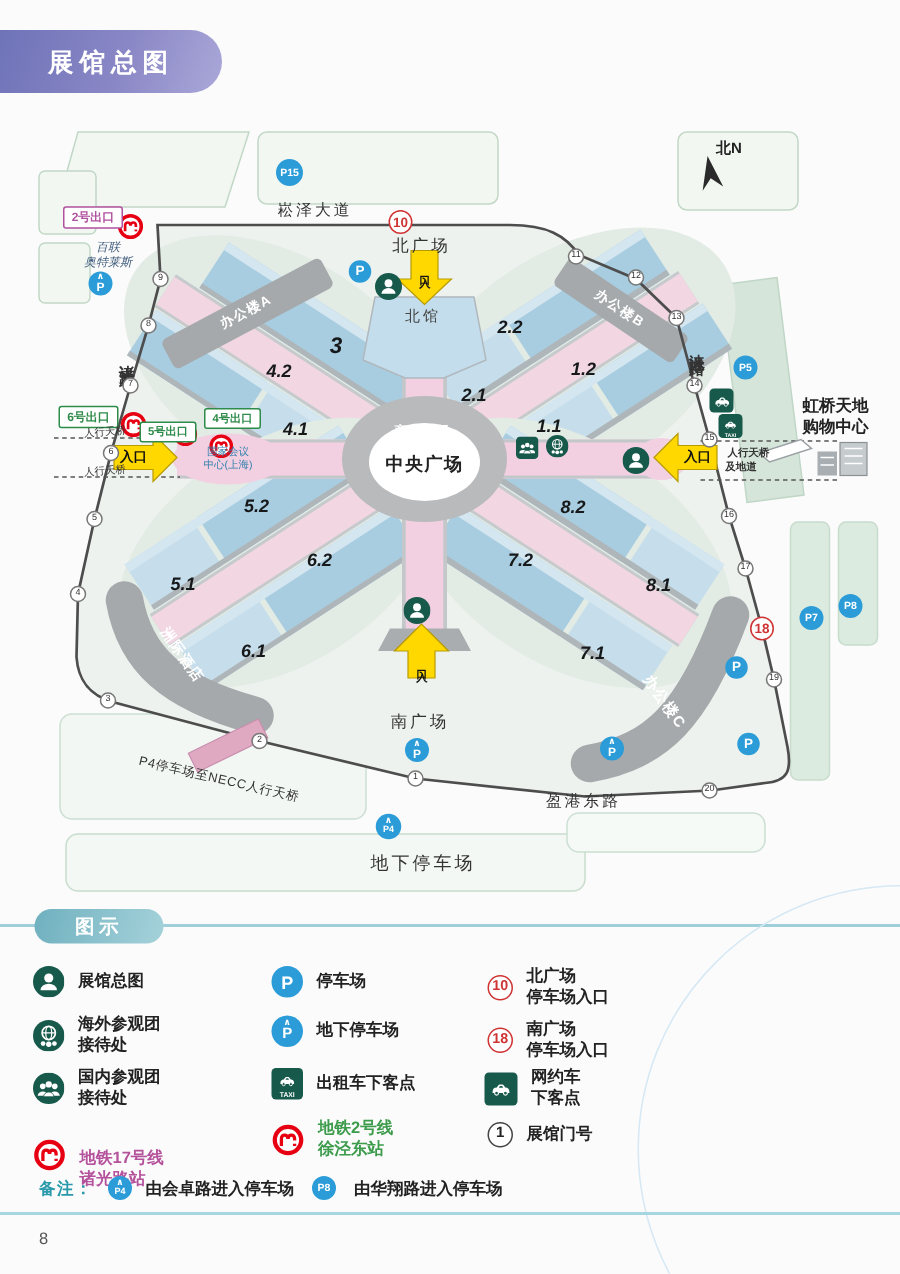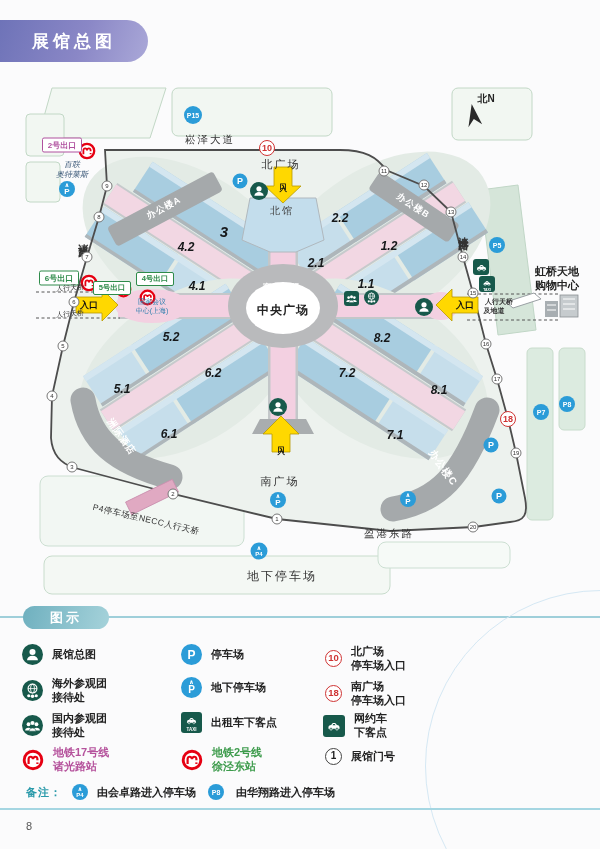--- a/index.html
+++ b/index.html
@@ -32,21 +32,21 @@
   .hent{font-size:9px;font-weight:bold;color:#111;}
   .necc{font-size:7px;color:#2f7fae;line-height:9px;text-align:center;white-space:nowrap;}
   .outlets{font-size:8px;font-weight:normal;font-style:italic;color:#3d5a7a;line-height:10px;text-align:center;white-space:nowrap;}
   .mall{font-size:11px;font-weight:bold;color:#222;line-height:14px;text-align:center;white-space:nowrap;}
   
   .leg-item{display:flex;align-items:center;gap:9px;}
   .leg-txt{font-size:11px;color:#222;line-height:13.5px;font-weight:bold;display:flex;flex-direction:column;white-space:nowrap;}
   .leg-badge{width:17px;height:17px;border-radius:50%;background:#fff;text-align:center;font-weight:bold;box-sizing:border-box;}
   .badge-red{border:1.6px solid #cf3333;color:#cf3333;font-size:9.5px;line-height:14px;}
   .badge-black{border:1.4px solid #444;color:#222;font-size:10px;line-height:14.5px;}
-  .m17{color:#b5529c;}
+  .m17{color:#b5529c;margin-top:20px;}
   .m2{color:#3d9b4c;}
   .note-row{left:26px;top:783px;display:flex;align-items:center;height:18px;}
   .note-prefix{color:#2a9aaa;font-weight:bold;font-size:11px;letter-spacing:1px;}
   .note-txt{font-size:11px;font-weight:bold;color:#222;}
 </style>
 </head>
 <body>
 
 <svg class="abs" style="left:0;top:0" width="600" height="849">
   <defs>

